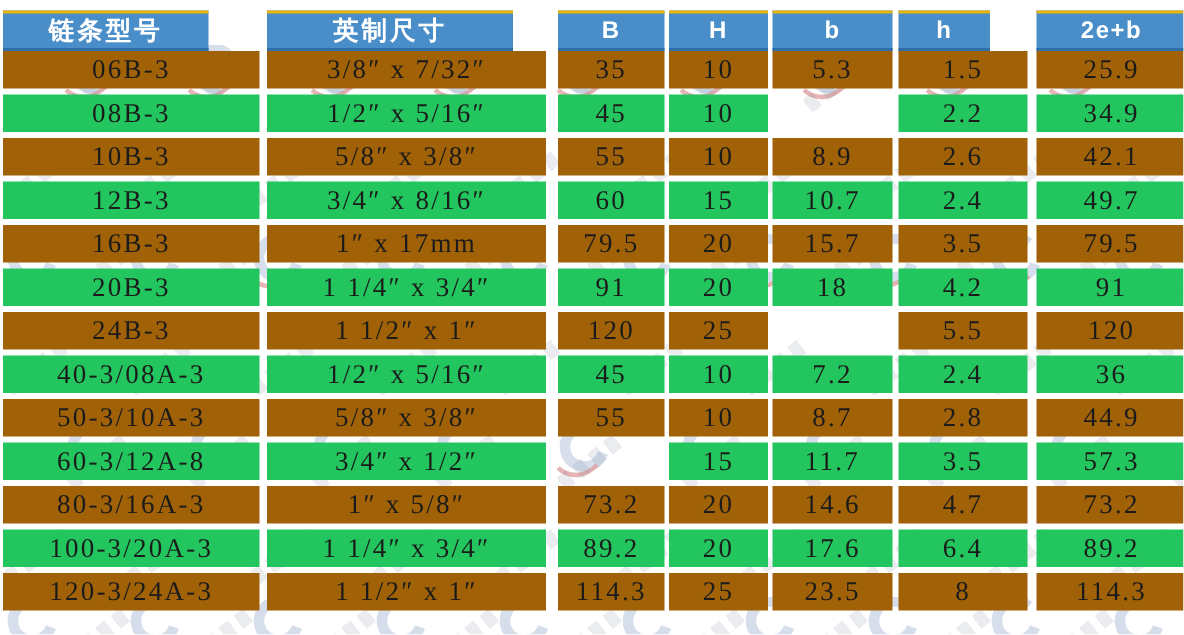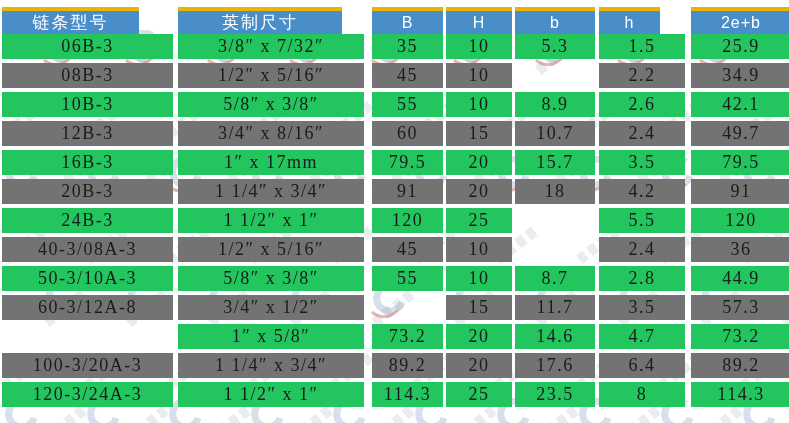--- a/index.html
+++ b/index.html
@@ -26,35 +26,35 @@
   }
   .drow{
     display:grid;
     grid-template-columns:171px 5px 186px 8px 71px 3px 66px 3px 80px 4px 86px 6px 100px;
     height:25px;margin-bottom:4px;
   }
   .g1{grid-column:1;} .g3{grid-column:3;} .g5{grid-column:5;} .g7{grid-column:7;}
   .g9{grid-column:9;} .g11{grid-column:11;} .g13{grid-column:13;}
   .hc{
     background:#4a8ec9;
-    border-top:4px solid #eab308;
+    border-top:2px solid #eab308;
     border-bottom:2px solid #2f6ea8;
-    color:#ffffff;font-weight:normal;font-size:16px;
+    color:#ffffff;font-weight:bold;font-size:16px;
     display:flex;align-items:center;justify-content:center;
     letter-spacing:1px;
   }
   .hc.cjk{font-size:17px;letter-spacing:2px;}
   .dc{
     display:flex;align-items:center;justify-content:center;
     font-family:"Liberation Serif","DejaVu Serif",serif;
     font-size:18px;color:#1b1b1b;letter-spacing:1.5px;
     white-space:nowrap;
   }
-  .row-dark .dc{background:#22c55e;}
-  .row-light .dc{background:#737373;}
+  .row-dark .dc{background:#a16207;}
+  .row-light .dc{background:#22c55e;}
 </style>
 </head>
 <body>
 
 <div class="page">
 
   <div class="watermark-layer">
       <div class="wm-swoosh" style="left: 40px; top: 30px;"><svg width="40" height="40" viewBox="0 0 40 40">
           <path d="M30 6 A 13 13 0 1 0 34 20" fill="none" stroke="#93a9c9" stroke-width="7" opacity="0.75"></path>
           <path d="M4 30 C 12 37 22 36 30 28" fill="none" stroke="#c24545" stroke-width="3" opacity="0.8"></path>
@@ -349,20 +349,21 @@
     <div class="dc g5">120</div>
     <div class="dc g7">25</div>
     <div class="dc g11">5.5</div>
     <div class="dc g13">120</div>
   </div>
         <div class="drow row-light">
     <div class="dc g1">40-3/08A-3</div>
     <div class="dc g3">1/2″ x 5/16″</div>
     <div class="dc g5">45</div>
     <div class="dc g7">10</div>
+    <div class="dc g9">7.2</div>
     <div class="dc g11">2.4</div>
     <div class="dc g13">36</div>
   </div>
         <div class="drow row-dark">
     <div class="dc g1">50-3/10A-3</div>
     <div class="dc g3">5/8″ x 3/8″</div>
     <div class="dc g5">55</div>
     <div class="dc g7">10</div>
     <div class="dc g9">8.7</div>
     <div class="dc g11">2.8</div>
@@ -370,20 +371,21 @@
   </div>
         <div class="drow row-light">
     <div class="dc g1">60-3/12A-8</div>
     <div class="dc g3">3/4″ x 1/2″</div>
     <div class="dc g7">15</div>
     <div class="dc g9">11.7</div>
     <div class="dc g11">3.5</div>
     <div class="dc g13">57.3</div>
   </div>
         <div class="drow row-dark">
+    <div class="dc g1">80-3/16A-3</div>
     <div class="dc g3">1″ x 5/8″</div>
     <div class="dc g5">73.2</div>
     <div class="dc g7">20</div>
     <div class="dc g9">14.6</div>
     <div class="dc g11">4.7</div>
     <div class="dc g13">73.2</div>
   </div>
         <div class="drow row-light">
     <div class="dc g1">100-3/20A-3</div>
     <div class="dc g3">1 1/4″ x 3/4″</div>

